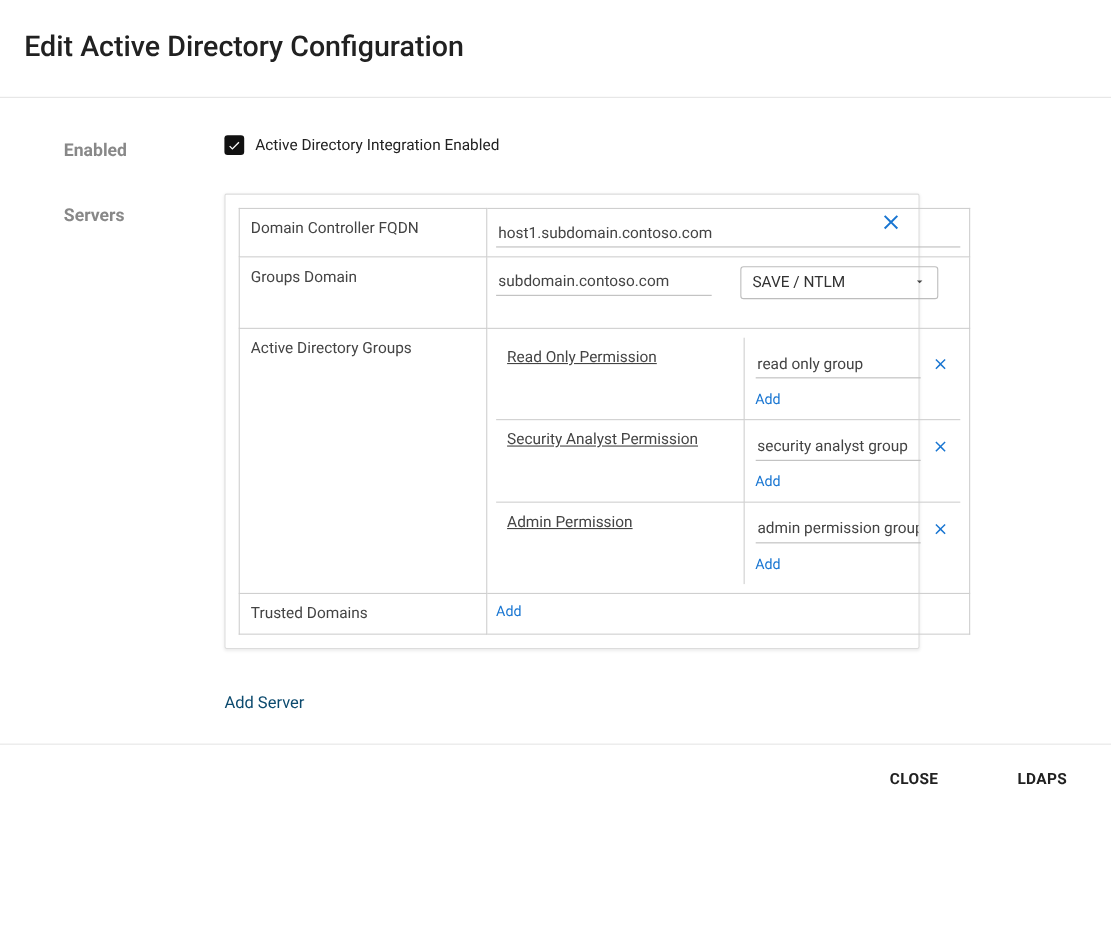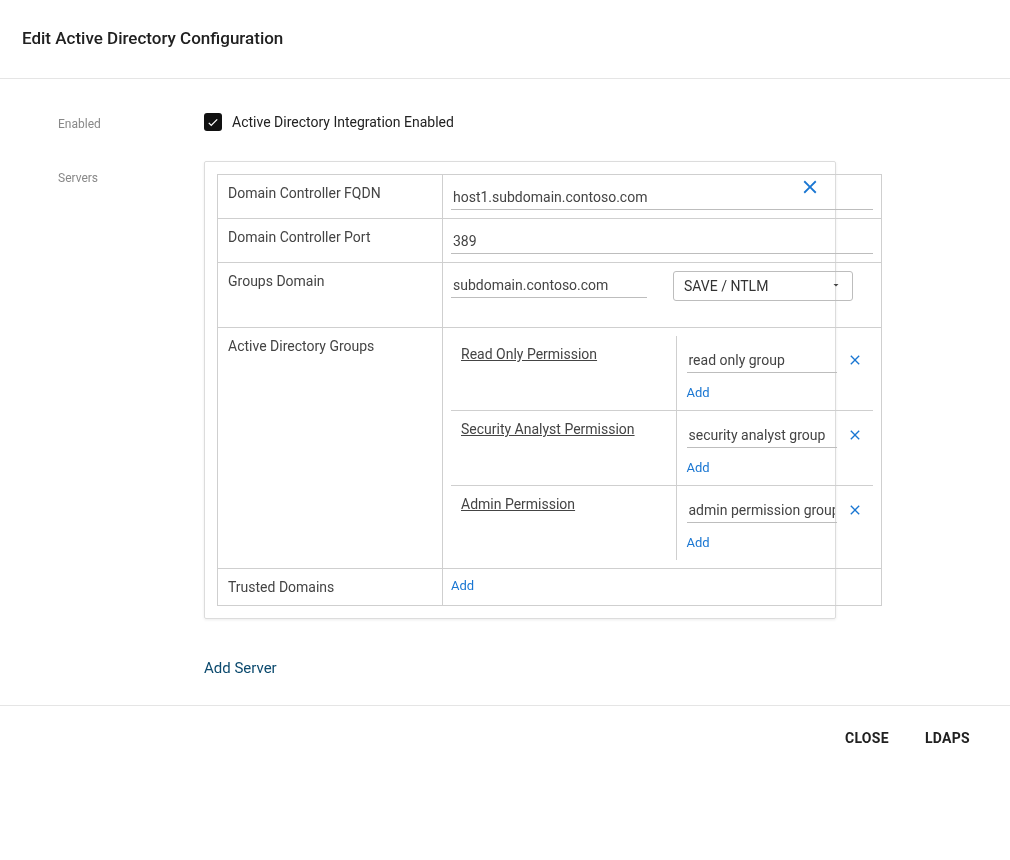--- a/index.html
+++ b/index.html
@@ -6,21 +6,21 @@
   body {
     margin: 0;
     padding: 0;
     font-family: Roboto, "Helvetica Neue", Arial, sans-serif;
     font-size: 14px;
     color: #333;
     background: #fff;
     width: 1010px;
   }
   .page-title {
-    font-size: 17px;
+    font-size: 26px;
     font-weight: 500;
     color: #212121;
     margin: 28px 0 30px 22px;
   }
   hr.divider {
     border: none;
     border-top: 1px solid #e5e5e5;
     margin: 0;
   }
   .content {
@@ -29,22 +29,22 @@
     padding-top: 28px;
   }
   .form-row {
     display: flex;
     margin-bottom: 30px;
   }
   .row-label {
     width: 146px;
     padding-top: 10px;
     color: #888;
-    font-size: 12px;
-    font-weight: 400;
+    font-size: 16px;
+    font-weight: 700;
     flex-shrink: 0;
   }
   .row-content { flex: 1; }
 
   
   .checkbox-wrap {
     display: flex;
     align-items: center;
     gap: 10px;
     margin-top: 6px;
@@ -175,21 +175,21 @@
     font-size: 15px;
     cursor: pointer;
     margin-top: 40px;
   }
 
   .footer-bar {
     margin-top: 28px;
     border-top: 1px solid #e5e5e5;
     display: flex;
     justify-content: flex-end;
-    gap: 28px;
+    gap: 64px;
     padding: 18px 36px 24px 0;
   }
   .btn-flat {
     background: none;
     border: none;
     font-family: inherit;
     font-size: 14px;
     font-weight: 700;
     color: #212121;
     letter-spacing: 0.3px;
@@ -236,26 +236,20 @@
               <path d="M19 6.41 17.59 5 12 10.59 6.41 5 5 6.41 10.59 12 5 17.59 6.41 19 12 13.41 17.59 19 19 17.59 13.41 12z" fill="#1976d2"></path>
             </svg>
         </span>
 
         <table class="config">
           <tbody>
             <tr>
               <td class="label-cell">Domain Controller FQDN</td>
               <td class="value-cell">
                 <input class="text-input" value="host1.subdomain.contoso.com" style="">
-              </td>
-            </tr>
-            <tr>
-              <td class="label-cell">Domain Controller Port</td>
-              <td class="value-cell">
-                <input class="text-input" value="389" style="">
               </td>
             </tr>
             <tr>
               <td class="label-cell" style="padding-bottom:38px;">Groups Domain</td>
               <td class="value-cell">
                 <div class="domain-row-inner">
                   <input class="text-input narrow" value="subdomain.contoso.com" style="">
                   <div class="select-wrap">
                     <span>SAVE / NTLM</span>
                     <span class="caret">

